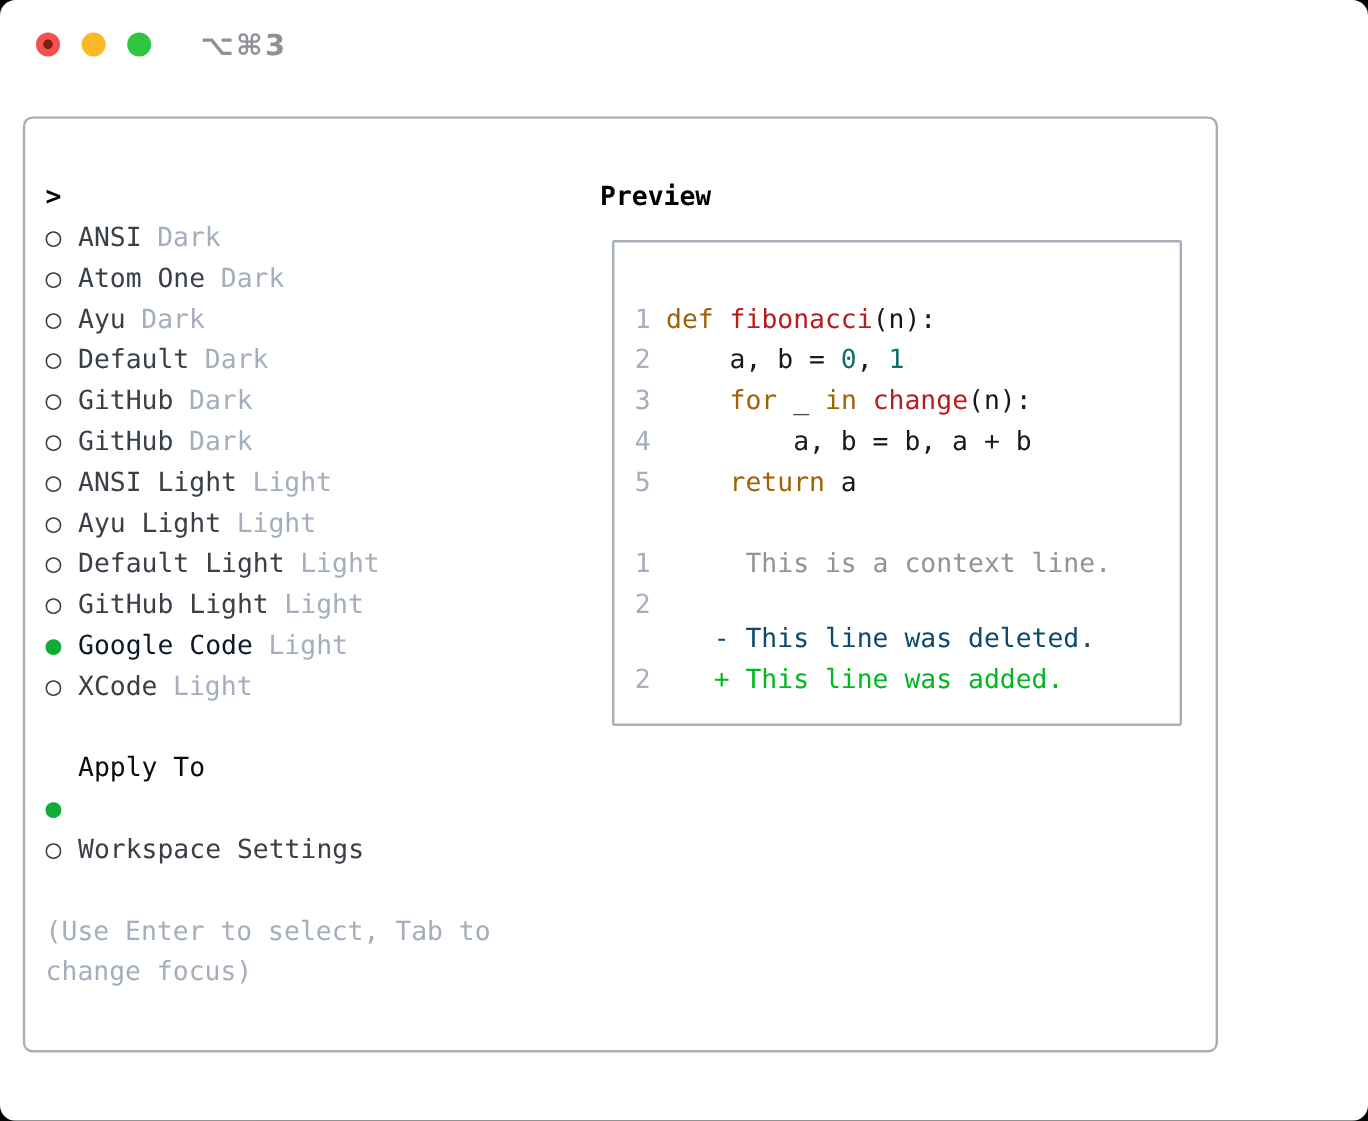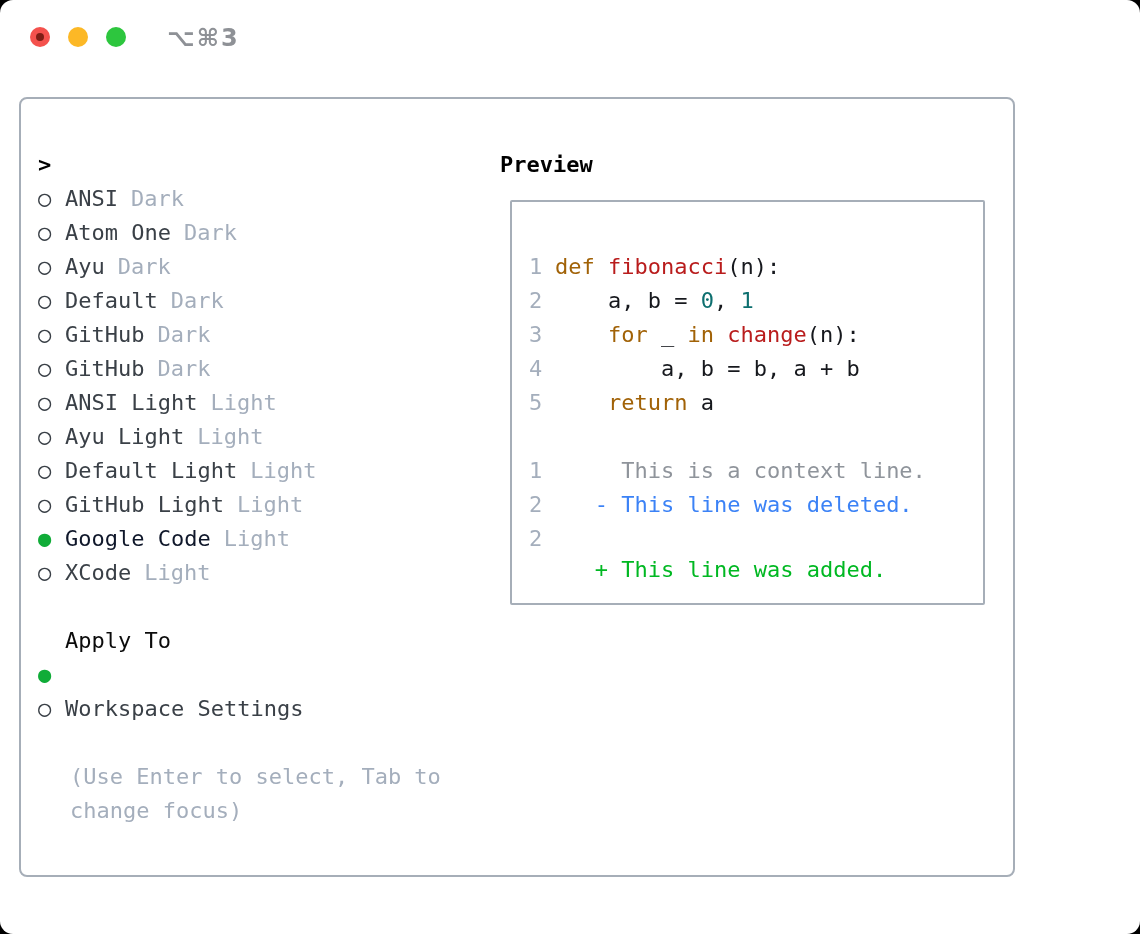--- a/index.html
+++ b/index.html
@@ -46,41 +46,41 @@
   .row { display: flex; white-space: pre; }
   .bullet { display: inline-block; width: 27px; color: #3a4047; }
   .bullet.sel { color: #10ac38; }
   .hdr-prefix { display: inline-block; width: 27px; color: #000; font-weight: bold; }
   .hdr-label { color: #000; font-weight: bold; }
   .item-name { color: #3a4047; }
   .item-name.sel { color: #0f172a; }
   .item-variant { color: #a4aebc; margin-left: 13px; }
   .section-label { color: #0b0b0b; }
   .spacer { height: 34px; }
-  .help-line { color: #a4aebc; white-space: pre; margin-left: 32px; }
+  .help-line { color: #a4aebc; white-space: pre; }
 
   
   .preview-title { color: #000; font-weight: bold; }
   .preview-box {
     margin-left: 10px; margin-top: 18px;
     width: 475px; height: 405px;
     border: 2px solid #a6aeb8;
     border-radius: 2px;
     padding: 48px 10px 0 17px;
     background: #ffffff;
   }
   .code-line, .diff-line { display: flex; white-space: pre; }
   .ln { display: inline-block; min-width: 14px; text-align: left; color: #a4aebc; margin-right: 12px; }
   .tok-kw  { color: #a16207; }
   .tok-fn  { color: #b91c1c; }
   .tok-lit { color: #0d6f6f; }
   .tok-pl  { color: #16181d; }
   .diff-context { color: #8f949b; }
-  .diff-deleted { color: #3b82f6; }
-  .diff-added   { color: #00b822; margin-top: 31px; }
+  .diff-deleted { color: #0c4a6e; margin-top: 28px; }
+  .diff-added   { color: #00b822; }
 </style>
 </head>
 <body>
 
 <div class="window">
 
   <div class="titlebar">
     <div class="traffic-lights">
       <div class="tl tl-red">
         <div class="dot"></div>

